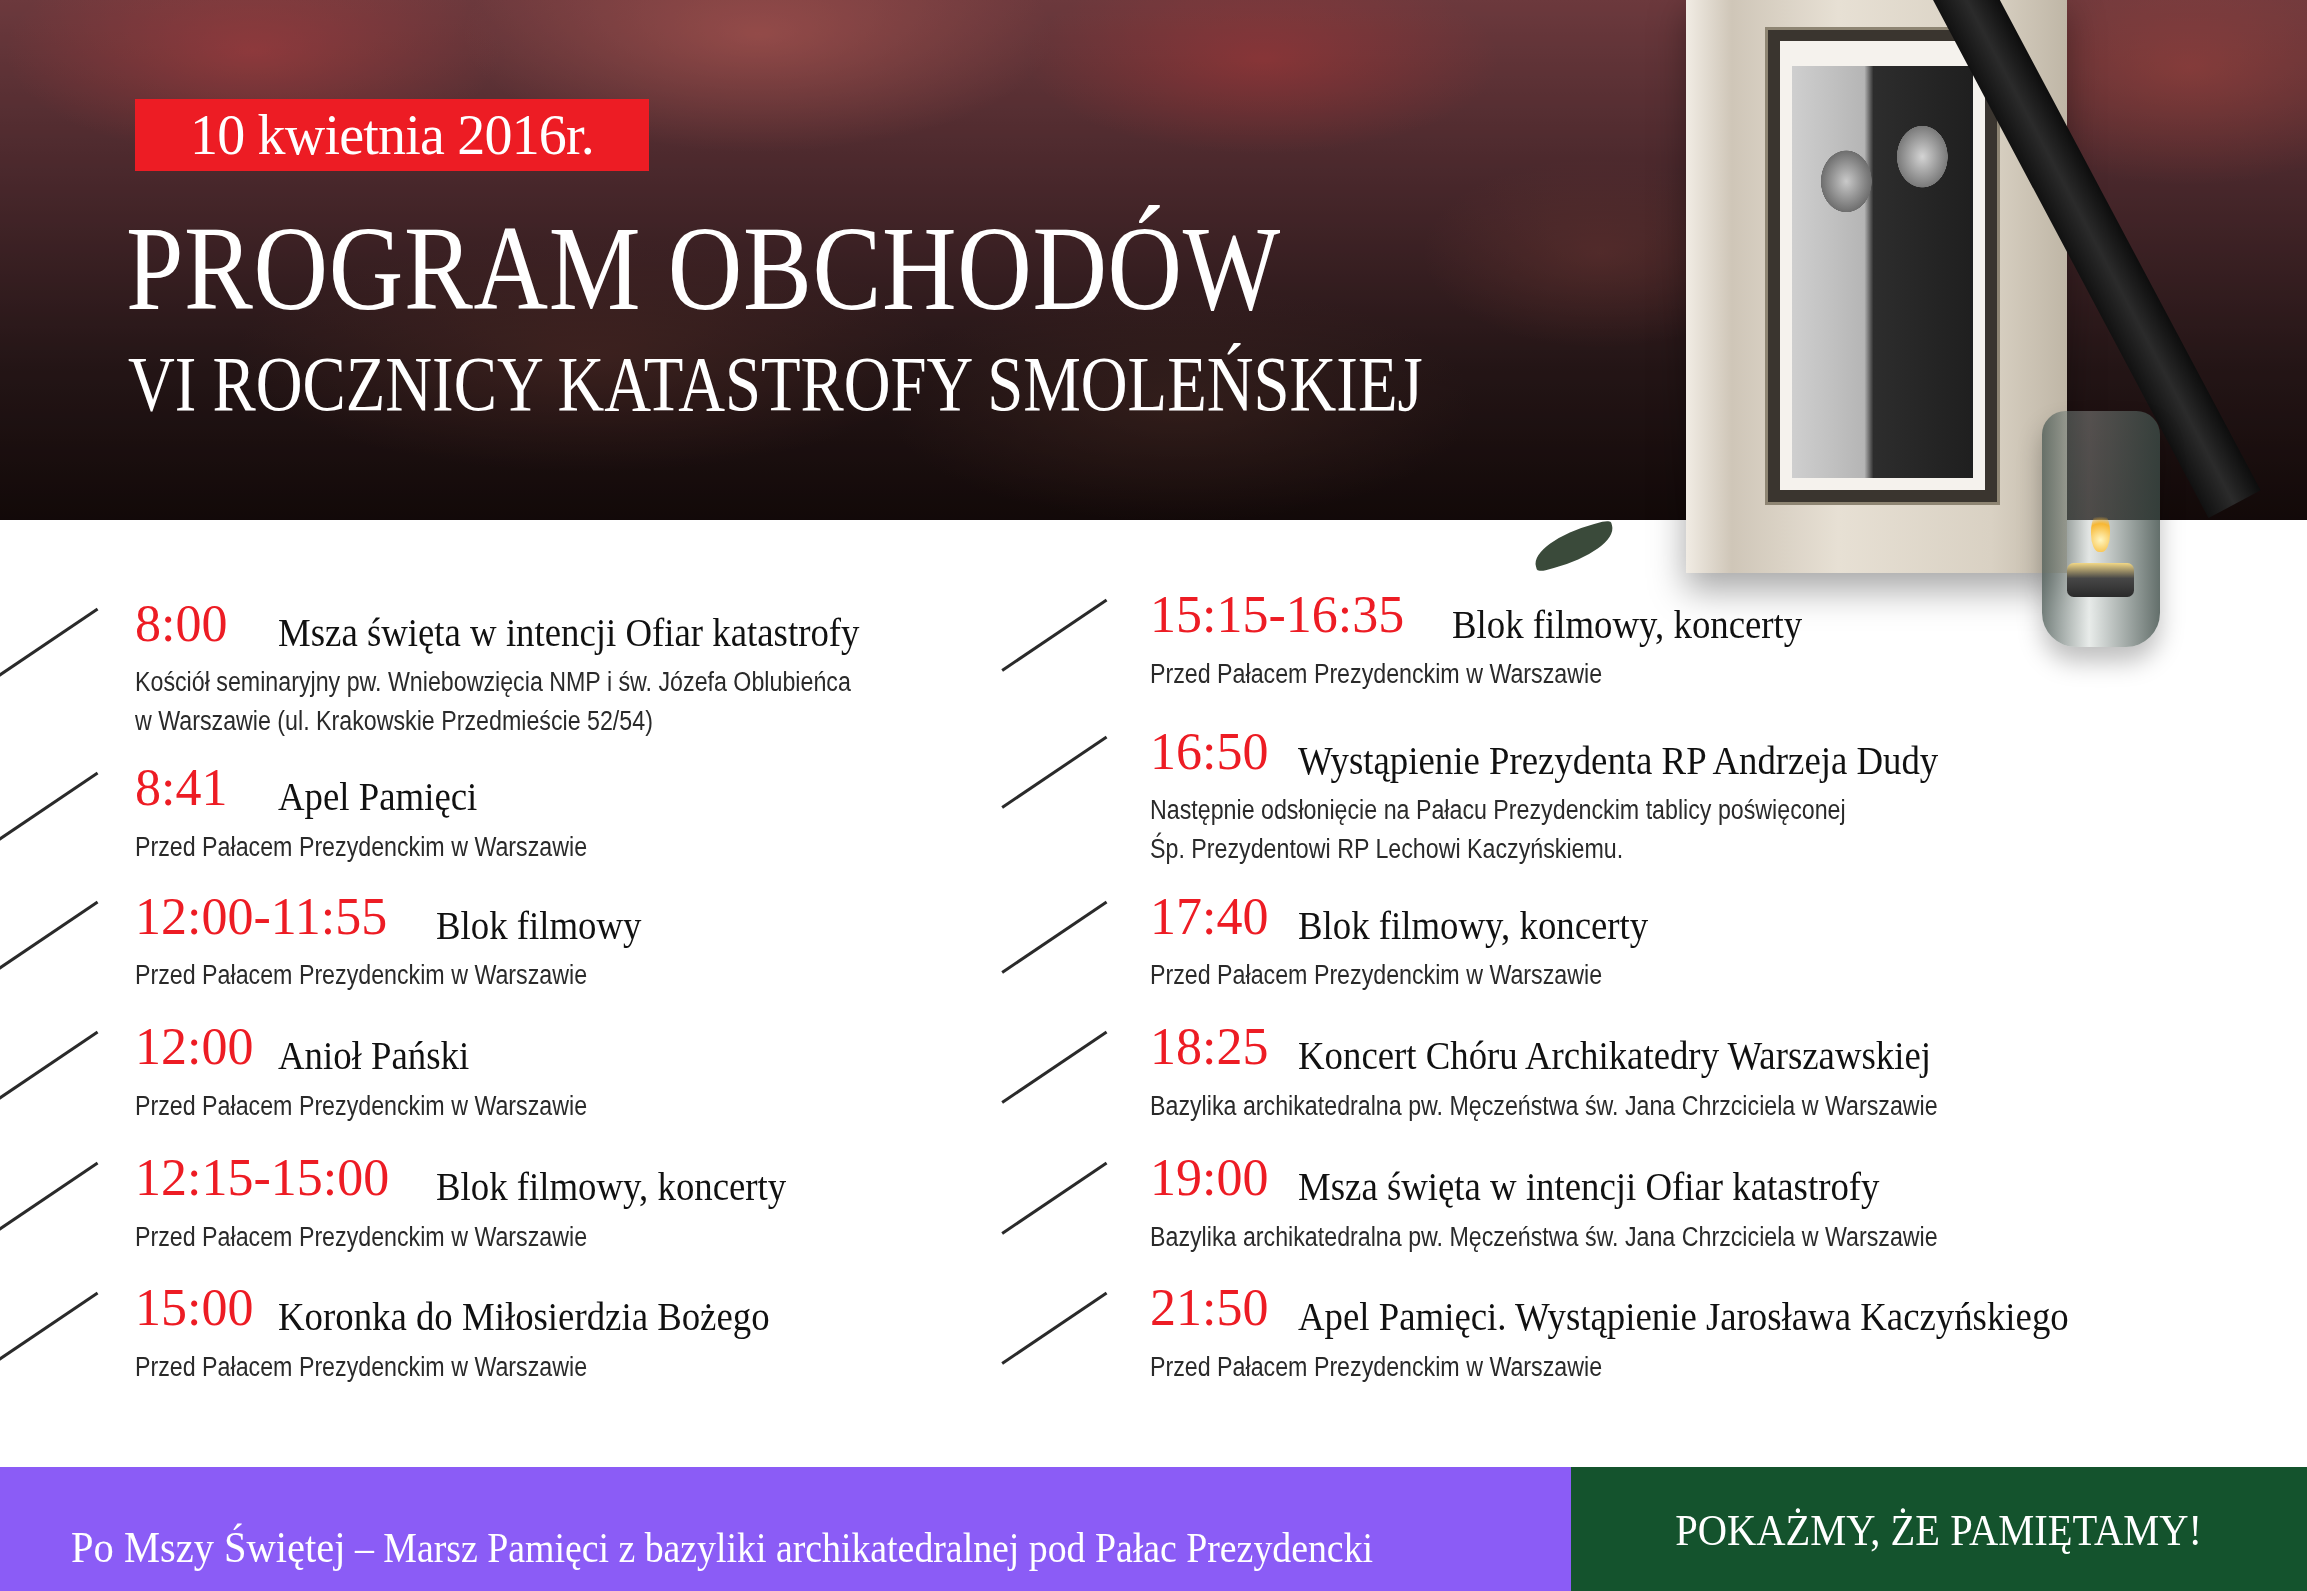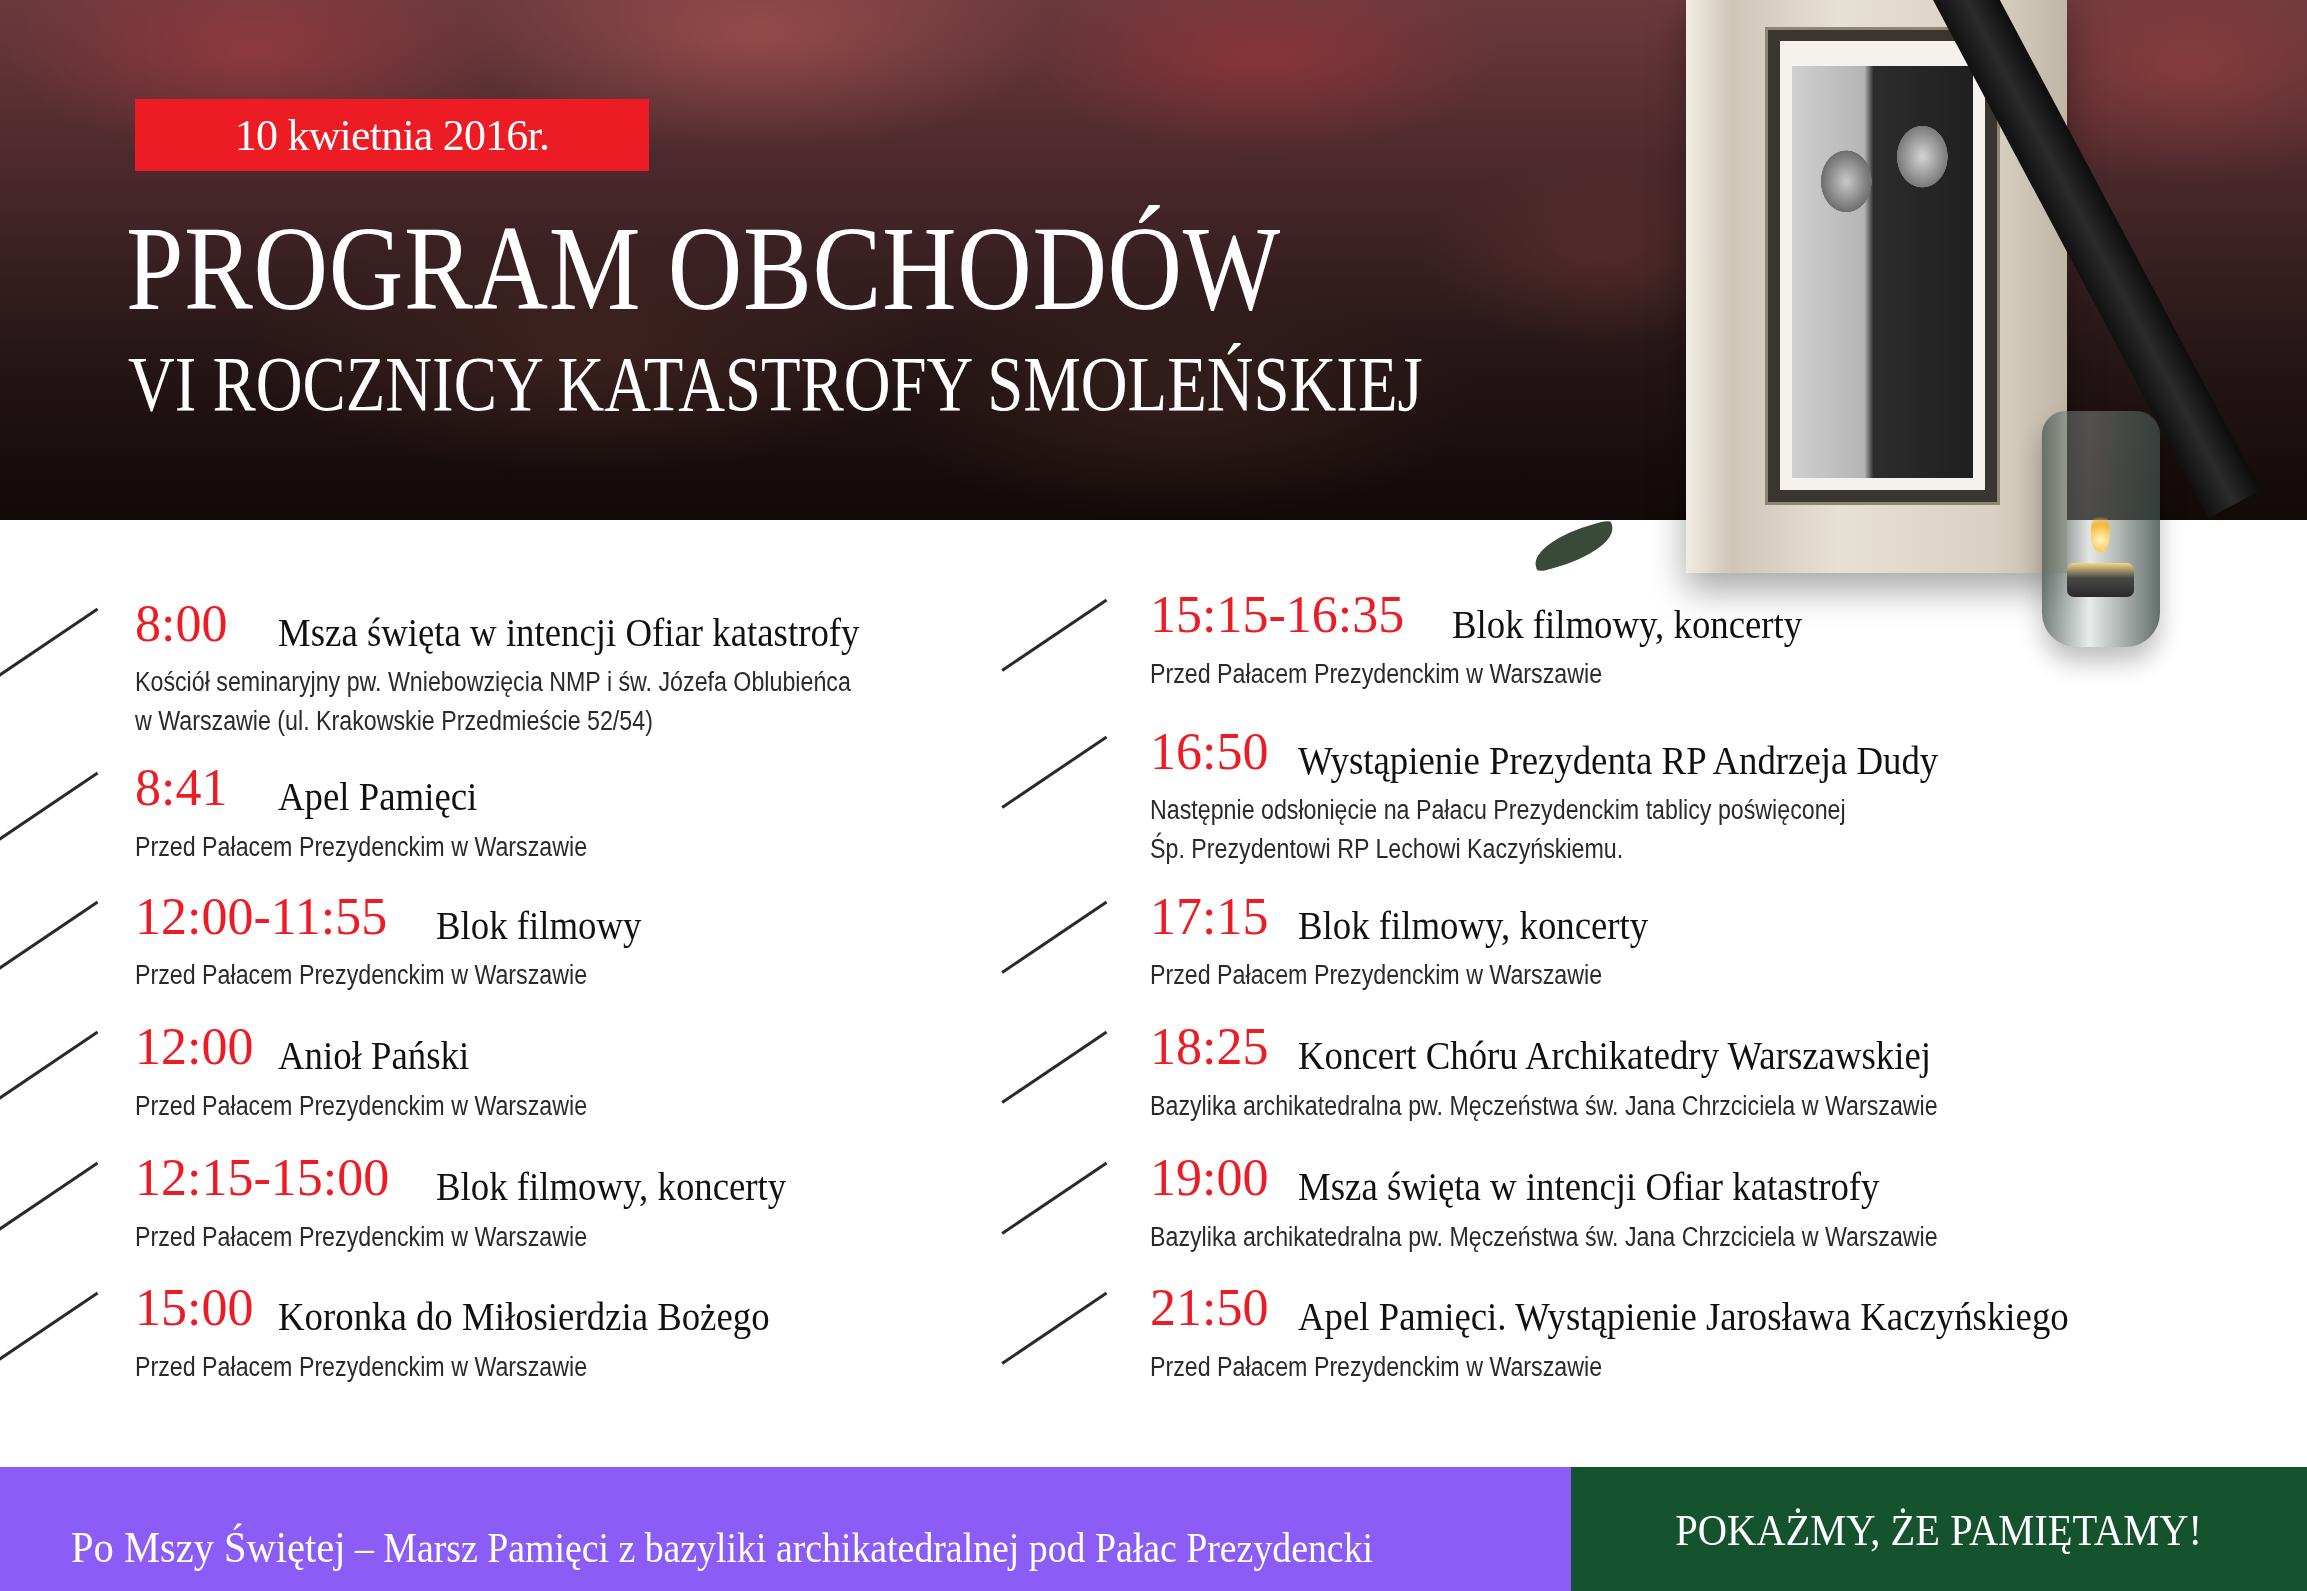--- a/index.html
+++ b/index.html
@@ -9,21 +9,21 @@
       radial-gradient(ellipse 354px 152px at 253px 51px, rgba(230,80,80,.55), transparent 70%),
       radial-gradient(ellipse 421px 168px at 758px 34px, rgba(240,120,110,.55), transparent 70%),
       radial-gradient(ellipse 337px 135px at 1263px 59px, rgba(225,70,70,.5), transparent 70%),
       radial-gradient(ellipse 320px 168px at 2189px 67px, rgba(220,90,80,.5), transparent 70%),
       radial-gradient(ellipse 253px 135px at 1600px 253px, rgba(160,80,70,.35), transparent 70%),
       radial-gradient(ellipse 505px 168px at 589px 354px, rgba(110,60,50,.45), transparent 70%),
       radial-gradient(ellipse 421px 168px at 1179px 404px, rgba(90,55,45,.45), transparent 70%),
       linear-gradient(180deg,#8a4a4e 0%,#5a3236 35%,#2a1a1a 70%,#120a08 100%);}
   .hero::after{content:"";position:absolute;inset:0;background:rgba(20,8,10,.25);}
   .date-badge{position:absolute;left:135px;top:99px;width:514px;height:72px;background:#ed1c24;z-index:2;
-    display:flex;align-items:center;justify-content:center;color:#fff;font-size:44px;letter-spacing:-0.8px;}
+    display:flex;align-items:center;justify-content:center;color:#fff;font-size:56px;letter-spacing:-0.8px;}
   .title{position:absolute;left:126px;top:209px;z-index:2;color:#fff;font-size:120px;line-height:1;letter-spacing:0.8px;white-space:nowrap;transform:scaleX(.86);transform-origin:left top;}
   .subtitle{position:absolute;left:128px;top:344px;z-index:2;color:#fff;font-size:79px;line-height:1;white-space:nowrap;transform:scaleX(.82);transform-origin:left top;}
   
   .frame{position:absolute;left:1686px;top:-8.4px;width:381px;height:581px;z-index:3;
     background:linear-gradient(90deg,#f1ece4 0%,#cfc6b8 12%,#e7e0d4 40%,#d9d1c3 80%,#bfb6a6 100%);
     box-shadow:0 17px 34px rgba(0,0,0,.35);}
   .frame-inner{position:absolute;left:79px;top:35px;width:229px;height:472px;background:#3a352f;border:3.4px solid #8e8573;}
   .frame-mat{position:absolute;left:11.8px;top:11.8px;right:11.8px;bottom:11.8px;background:#f5f2ed;}
   .photo{position:absolute;left:11.8px;top:25px;right:11.8px;bottom:11.8px;
     background:
@@ -123,21 +123,21 @@
     </div>
     <div class="item" style="left: 0px; top: 0px;">
       <div class="slash" style="left: 1002px; top: 806px; width: 126px; transform: rotate(-34deg);"></div>
       <div class="time" style="left: 1150px; top: 726px;">16:50</div>
       <div class="evt" style="left: 1298px; top: 741px;">Wystąpienie Prezydenta RP Andrzeja Dudy</div>
       <div class="loc" style="left: 1150px; top: 791px;">Następnie odsłonięcie na Pałacu Prezydenckim tablicy poświęconej</div>
       <div class="loc" style="left: 1150px; top: 830px;">Śp. Prezydentowi RP Lechowi Kaczyńskiemu.</div>
     </div>
     <div class="item" style="left: 0px; top: 0px;">
       <div class="slash" style="left: 1002px; top: 971px; width: 126px; transform: rotate(-34deg);"></div>
-      <div class="time" style="left: 1150px; top: 891px;">17:15</div>
+      <div class="time" style="left: 1150px; top: 891px;">17:40</div>
       <div class="evt" style="left: 1298px; top: 906px;">Blok filmowy, koncerty</div>
       <div class="loc" style="left: 1150px; top: 956px;">Przed Pałacem Prezydenckim w Warszawie</div>
     </div>
     <div class="item" style="left: 0px; top: 0px;">
       <div class="slash" style="left: 1002px; top: 1101px; width: 126px; transform: rotate(-34deg);"></div>
       <div class="time" style="left: 1150px; top: 1021px;">18:25</div>
       <div class="evt" style="left: 1298px; top: 1036px;">Koncert Chóru Archikatedry Warszawskiej</div>
       <div class="loc" style="left: 1150px; top: 1087px;">Bazylika archikatedralna pw. Męczeństwa św. Jana Chrzciciela w Warszawie</div>
     </div>
     <div class="item" style="left: 0px; top: 0px;">

